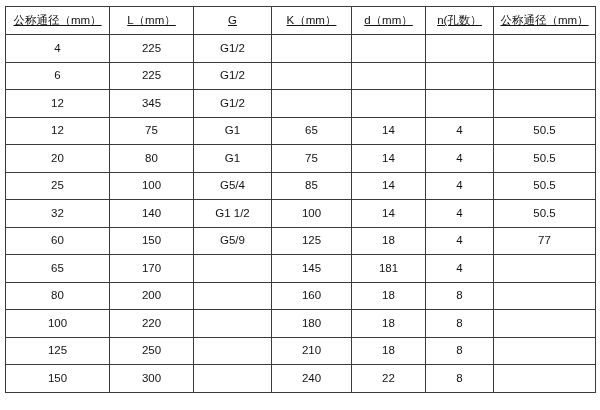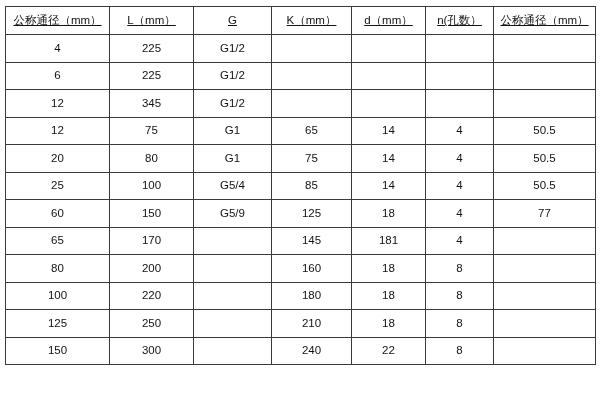--- a/index.html
+++ b/index.html
@@ -129,20 +129,29 @@
         <tr>
           <td>25</td>
           <td>100</td>
           <td>G5/4</td>
           <td>85</td>
           <td>14</td>
           <td>4</td>
           <td>50.5</td>
         </tr>
         <tr>
+          <td>32</td>
+          <td>140</td>
+          <td>G1 1/2</td>
+          <td>100</td>
+          <td>14</td>
+          <td>4</td>
+          <td>50.5</td>
+        </tr>
+        <tr>
           <td>60</td>
           <td>150</td>
           <td>G5/9</td>
           <td>125</td>
           <td>18</td>
           <td>4</td>
           <td>77</td>
         </tr>
         <tr>
           <td>65</td>

